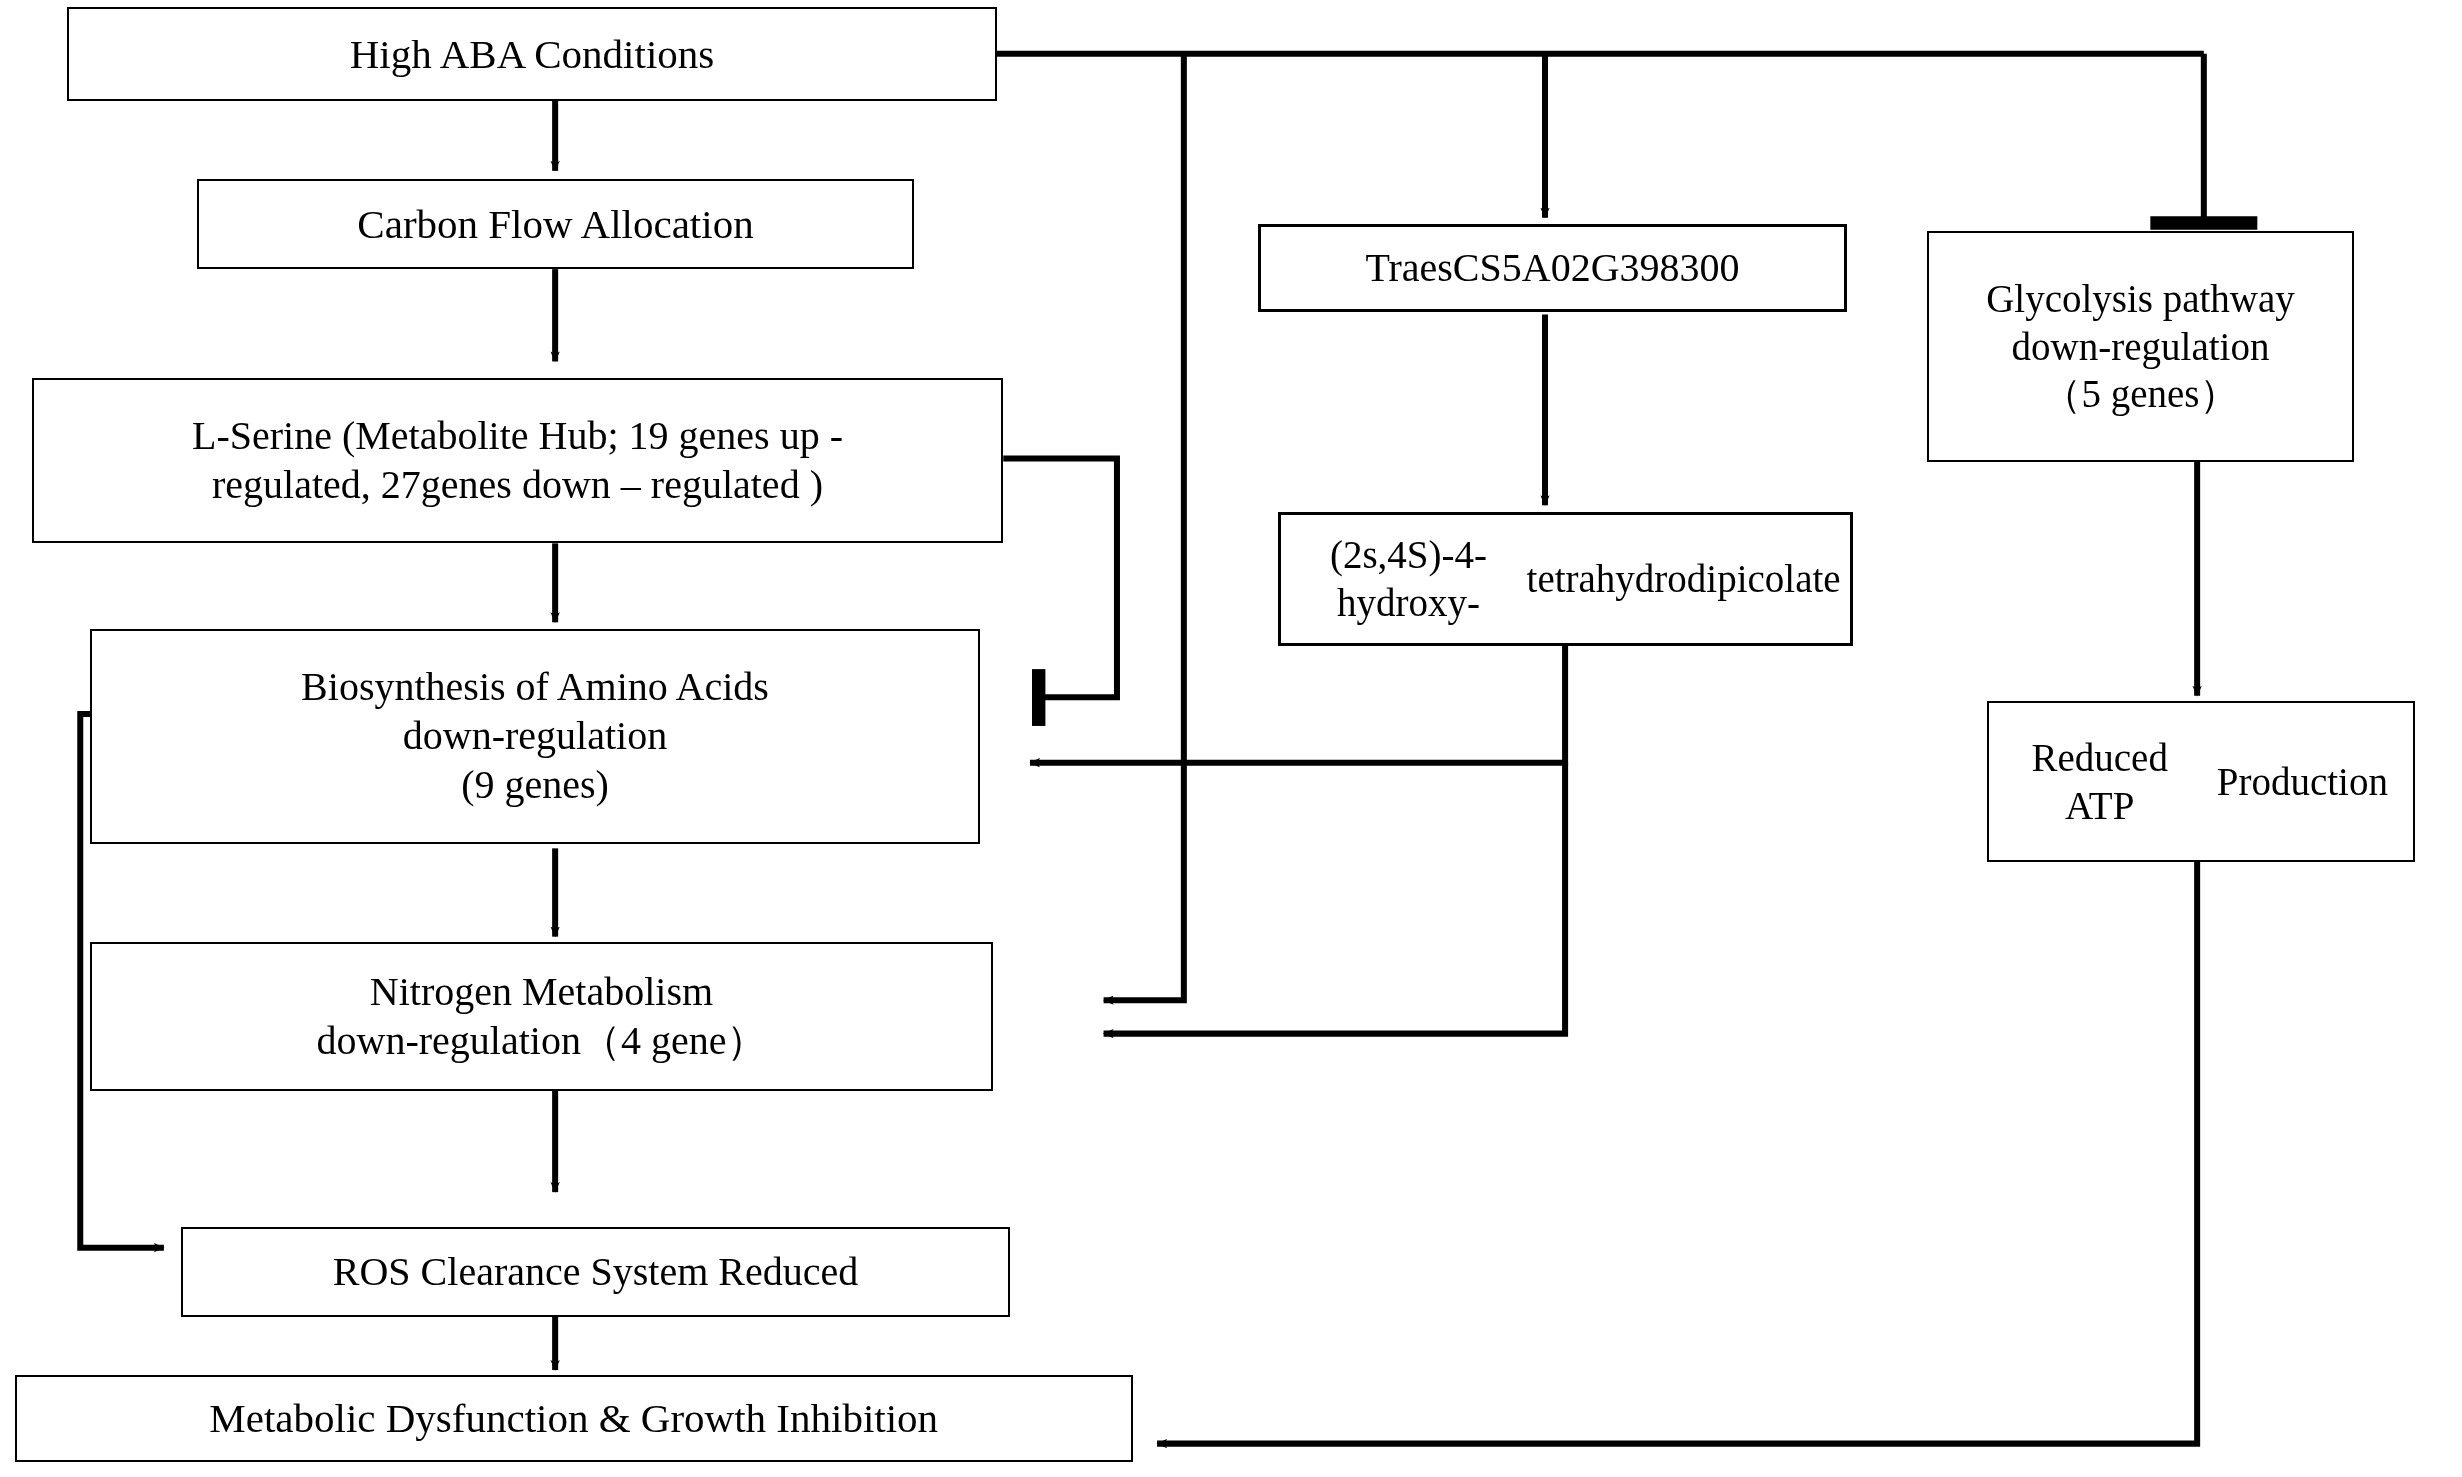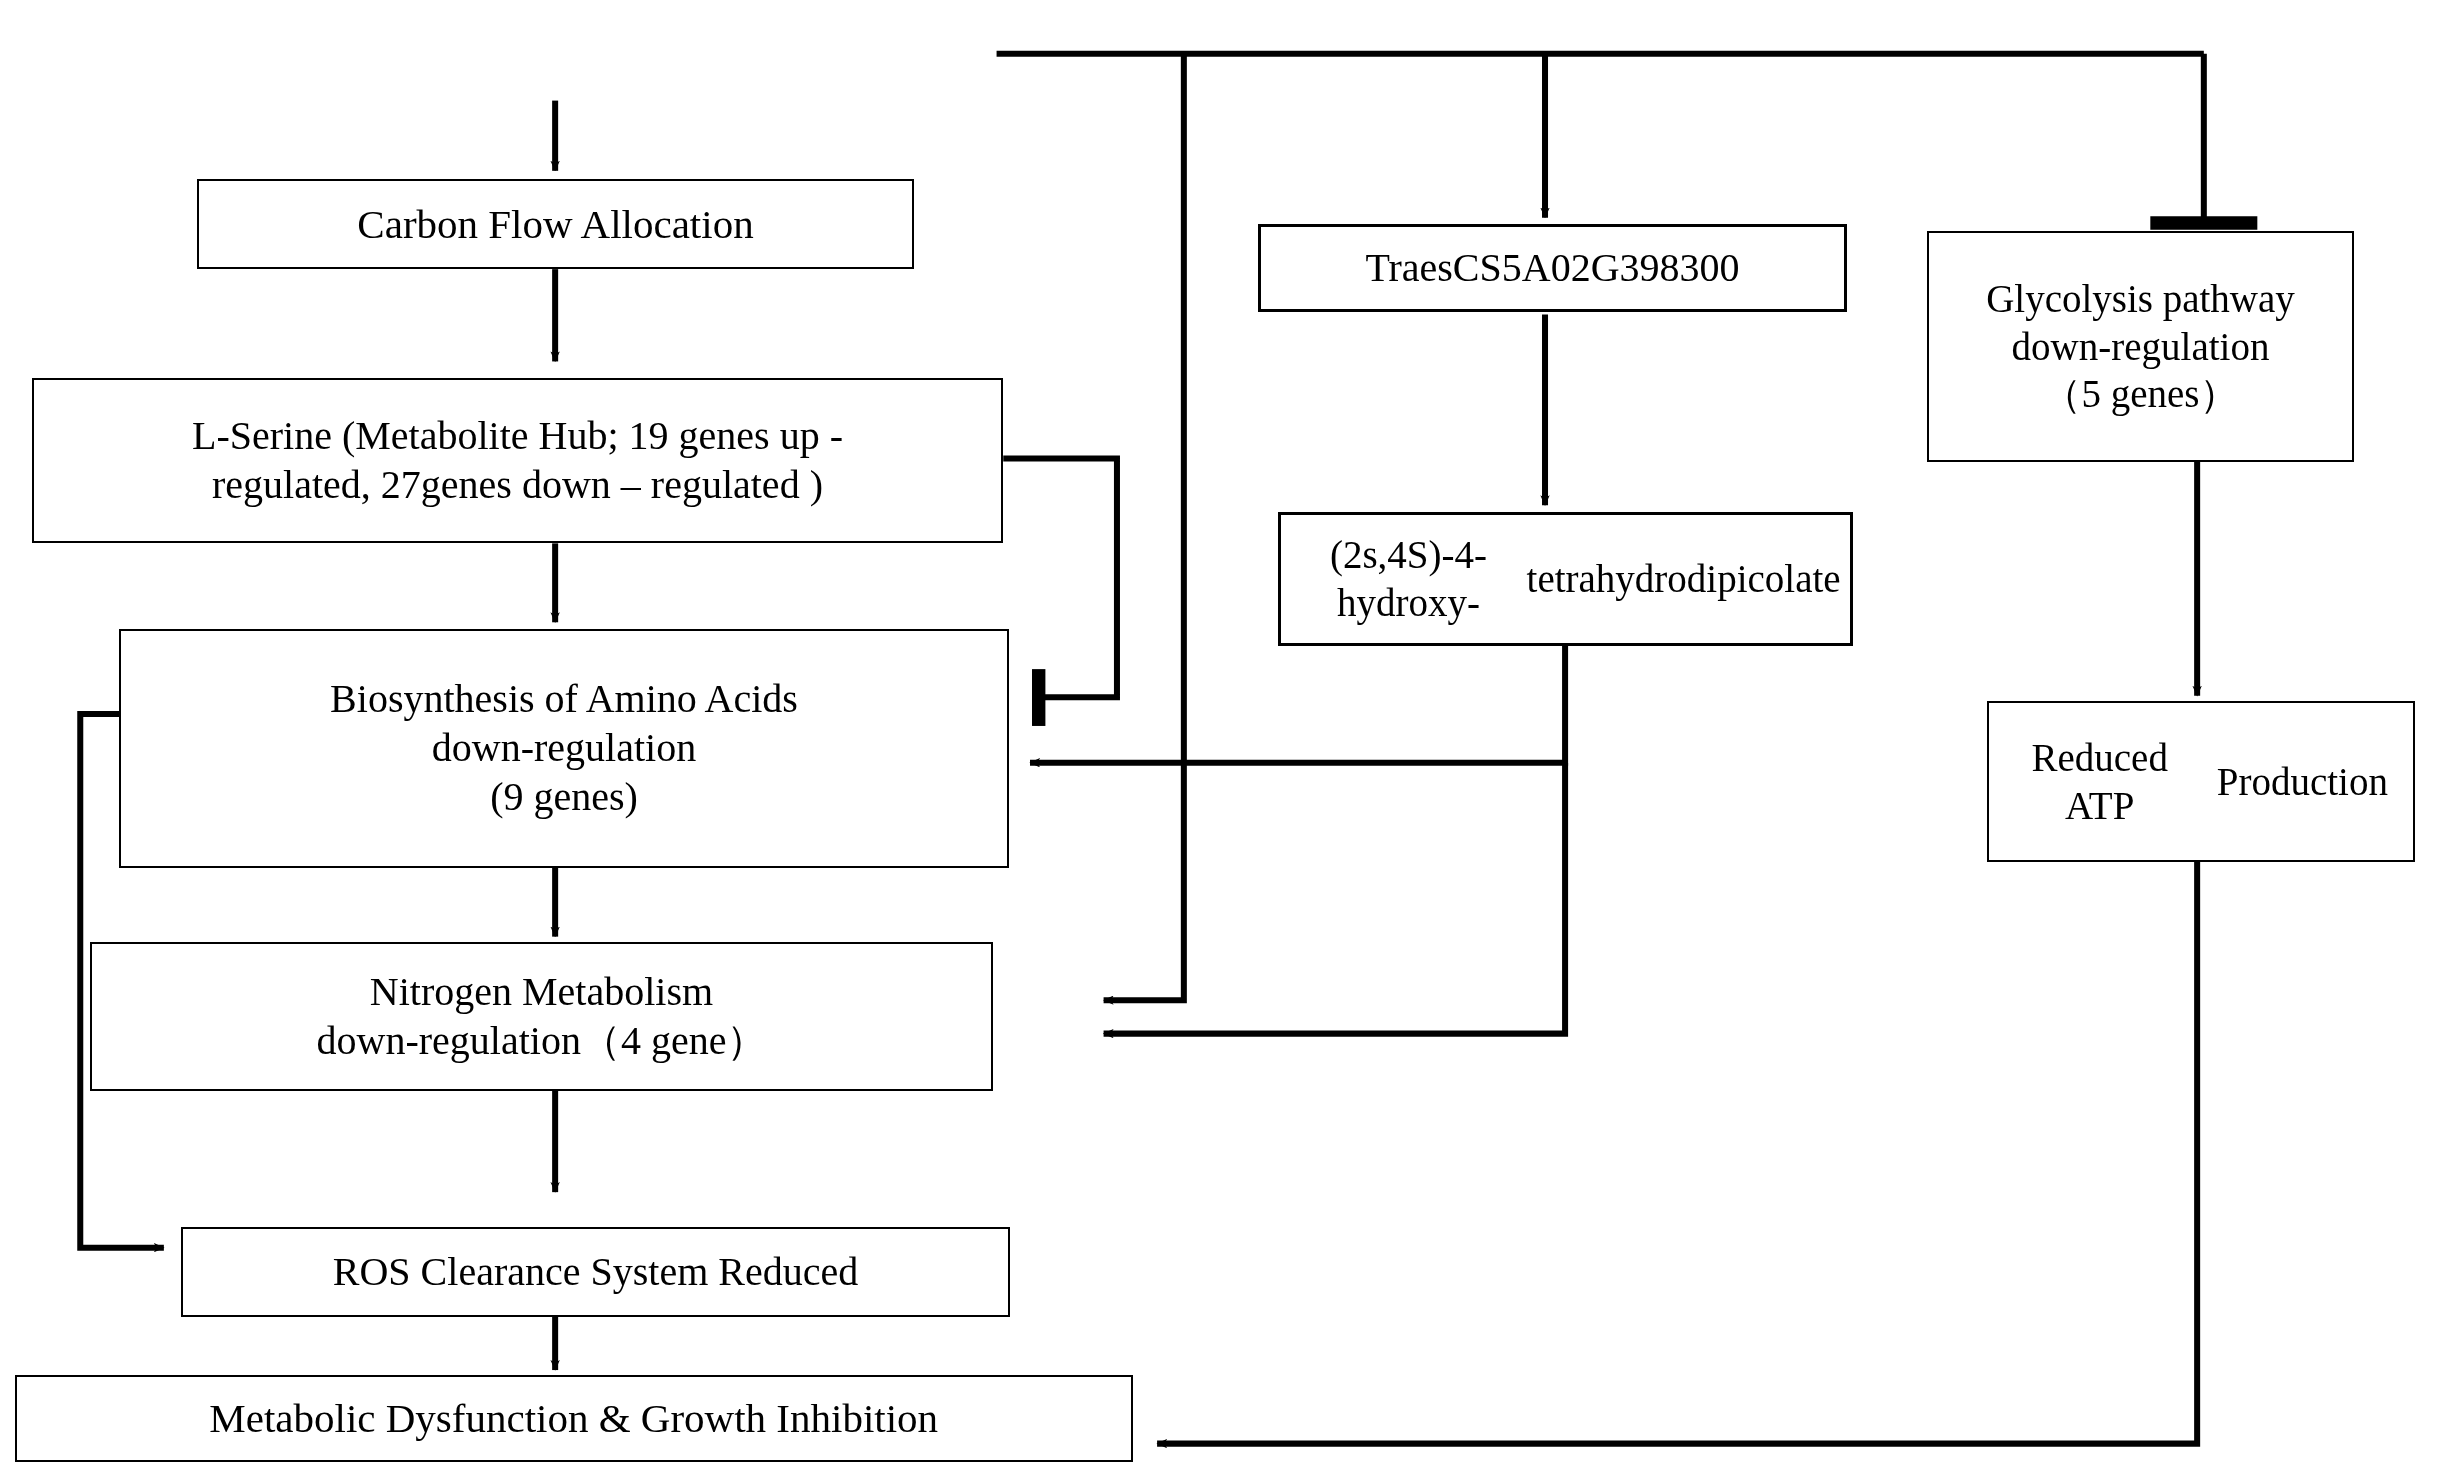--- a/index.html
+++ b/index.html
@@ -70,31 +70,34 @@
       <path d="M1553,1000 L1553,1085" stroke-width="20"></path>
 
       <path d="M1135,940 L1135,1067 L120,1067 L120,1865 L245,1865" marker-end="url(#ah)"></path>
 
       <path d="M3285,690 L3285,1040" marker-end="url(#ah)"></path>
 
       <path d="M3285,1288 L3285,2158 L1730,2158" marker-end="url(#ah)"></path>
     </g>
   </svg>
 
+  <div class="node" style="left:67px;top:6.7px;width:930px;height:94px;font-size:41px;">
+    <span>High ABA Conditions</span>
+  </div>
 
   <div class="node" style="left:197px;top:179px;width:717px;height:90px;font-size:41px;">
     <span>Carbon Flow Allocation</span>
   </div>
 
   <div class="node" style="left:32px;top:378px;width:971px;height:165px;font-size:40px;flex-direction:column;">
     <span>L-Serine (Metabolite Hub; 19 genes up -</span>
     <span>regulated, 27genes down – regulated )</span>
   </div>
 
-  <div class="node" style="left:119px;top:629px;width:890px;height:239px;font-size:40px;flex-direction:column;align-items:center;">
+  <div class="node" style="left:90px;top:629px;width:890px;height:215px;font-size:40px;flex-direction:column;align-items:center;">
     <span>Biosynthesis of Amino Acids</span>
     <span>down-regulation</span>
     <span>(9 genes)</span>
   </div>
 
   <div class="node" style="left:90px;top:942px;width:903px;height:149px;font-size:40px;flex-direction:column;">
     <span>Nitrogen Metabolism</span>
     <span>down-regulation（4 gene）</span>
   </div>
 

